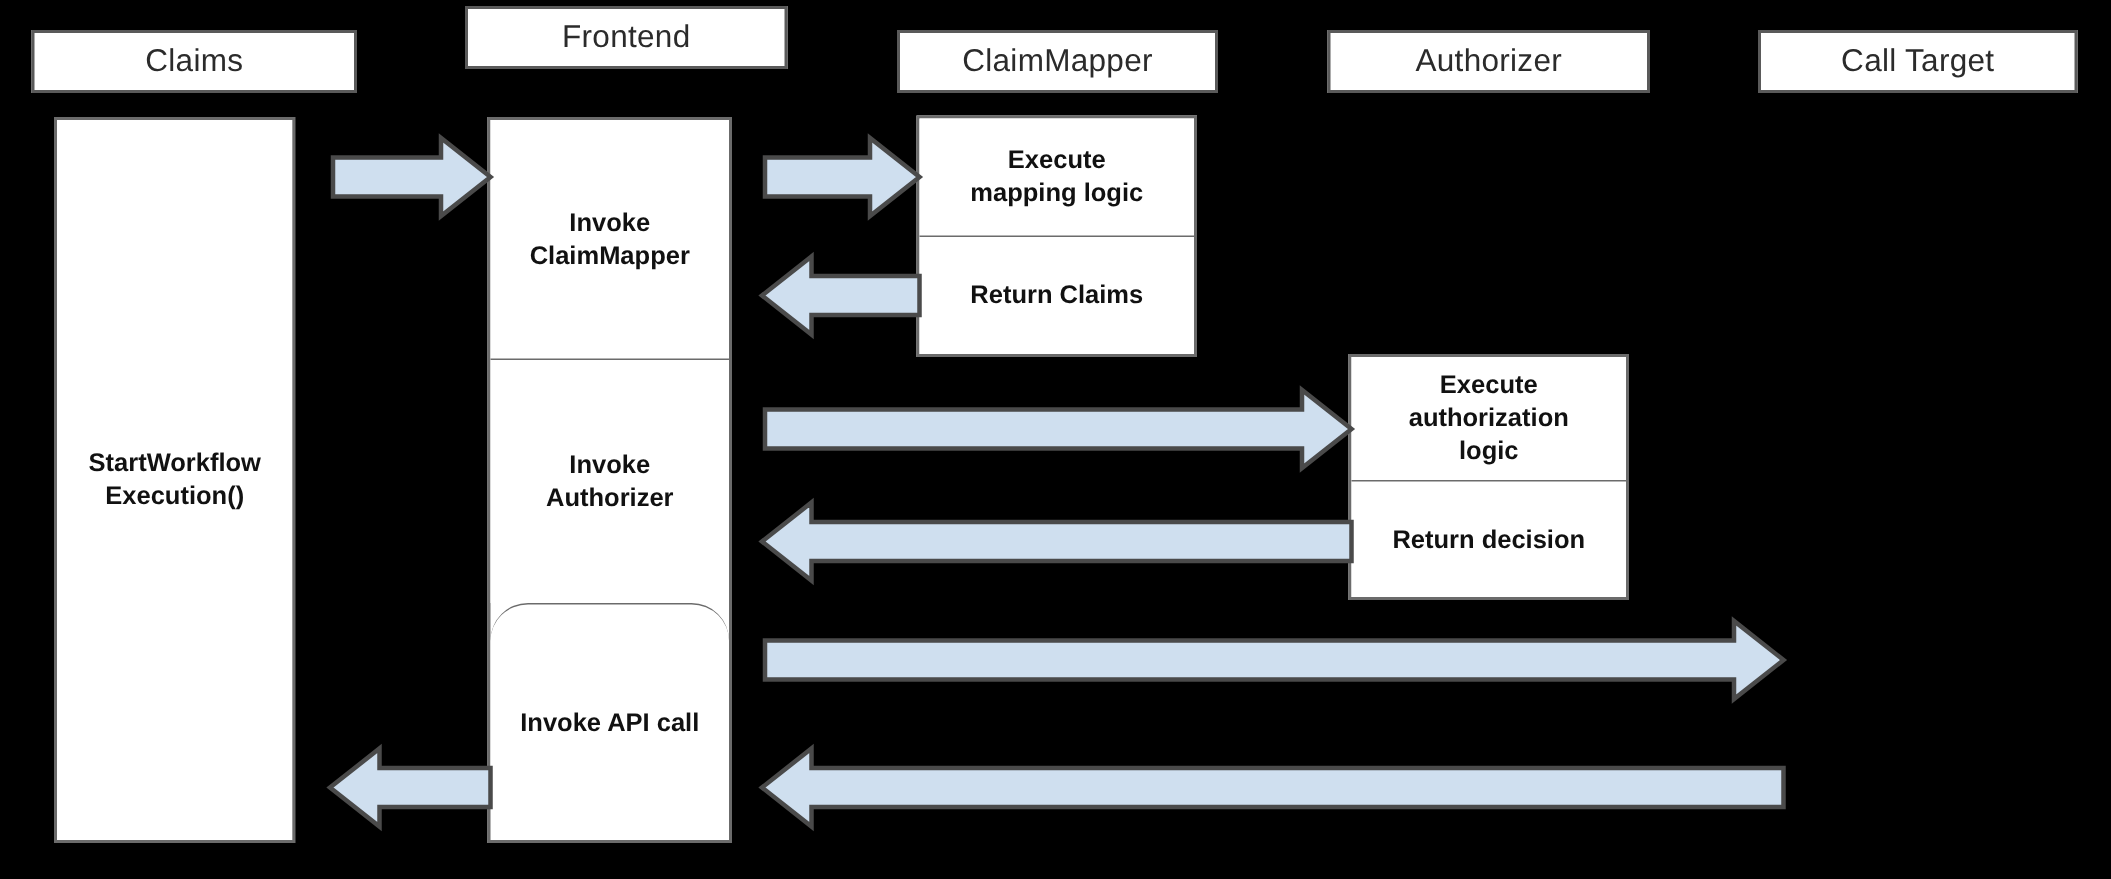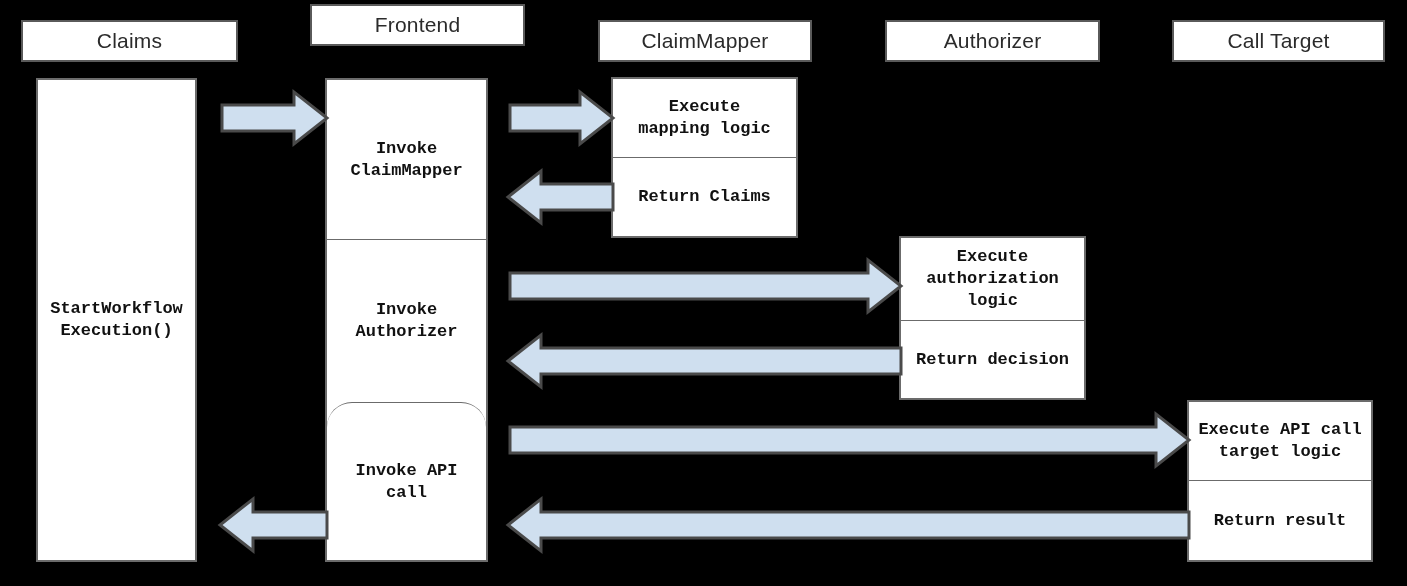--- a/index.html
+++ b/index.html
@@ -33,21 +33,20 @@
 
   
   .activation {
     position: absolute;
     box-sizing: border-box;
     background: #ffffff;
     border: 2px solid #6b6b6b;
     display: flex;
     flex-direction: column;
     z-index: 1;
-    font-family: Liberation Mono, monospace;
   }
   .seg {
     box-sizing: border-box;
     display: flex;
     align-items: center;
     justify-content: center;
     text-align: center;
     color: #111111;
     font-weight: bold;
     font-size: 17px;
@@ -100,24 +99,20 @@
   <div class="activation" style="left:611px; top:77px; width:187px; height:161px;">
     <div class="seg" style="height:78px;">Execute<br>mapping logic</div>
     <div class="seg" style="flex:1 1 auto;">Return Claims</div>
   </div>
 
   <div class="activation" style="left:899px; top:236px; width:187px; height:164px;">
     <div class="seg" style="height:82px;">Execute<br>authorization<br>logic</div>
     <div class="seg" style="flex:1 1 auto;">Return decision</div>
   </div>
 
-  <div class="activation" style="left:1187px; top:400px; width:186px; height:162px;">
-    <div class="seg" style="height:78px;">Execute API call<br>target logic</div>
-    <div class="seg" style="flex:1 1 auto;">Return result</div>
-  </div>
 
   <div class="arrow" style="left:222px; top:92px;">
     <svg width="105" height="52" viewBox="0 0 105 52">
       <polygon points="0,13 72,13 72,0 105,26 72,52 72,39 0,39" fill="#cfdfef" stroke="#4a4a4a" stroke-width="3" stroke-linejoin="miter"></polygon>
     </svg>
   </div>
 
   <div class="arrow" style="left:510px; top:92px;">
     <svg width="103" height="52" viewBox="0 0 103 52">
       <polygon points="0,13 70,13 70,0 103,26 70,52 70,39 0,39" fill="#cfdfef" stroke="#4a4a4a" stroke-width="3" stroke-linejoin="miter"></polygon>

